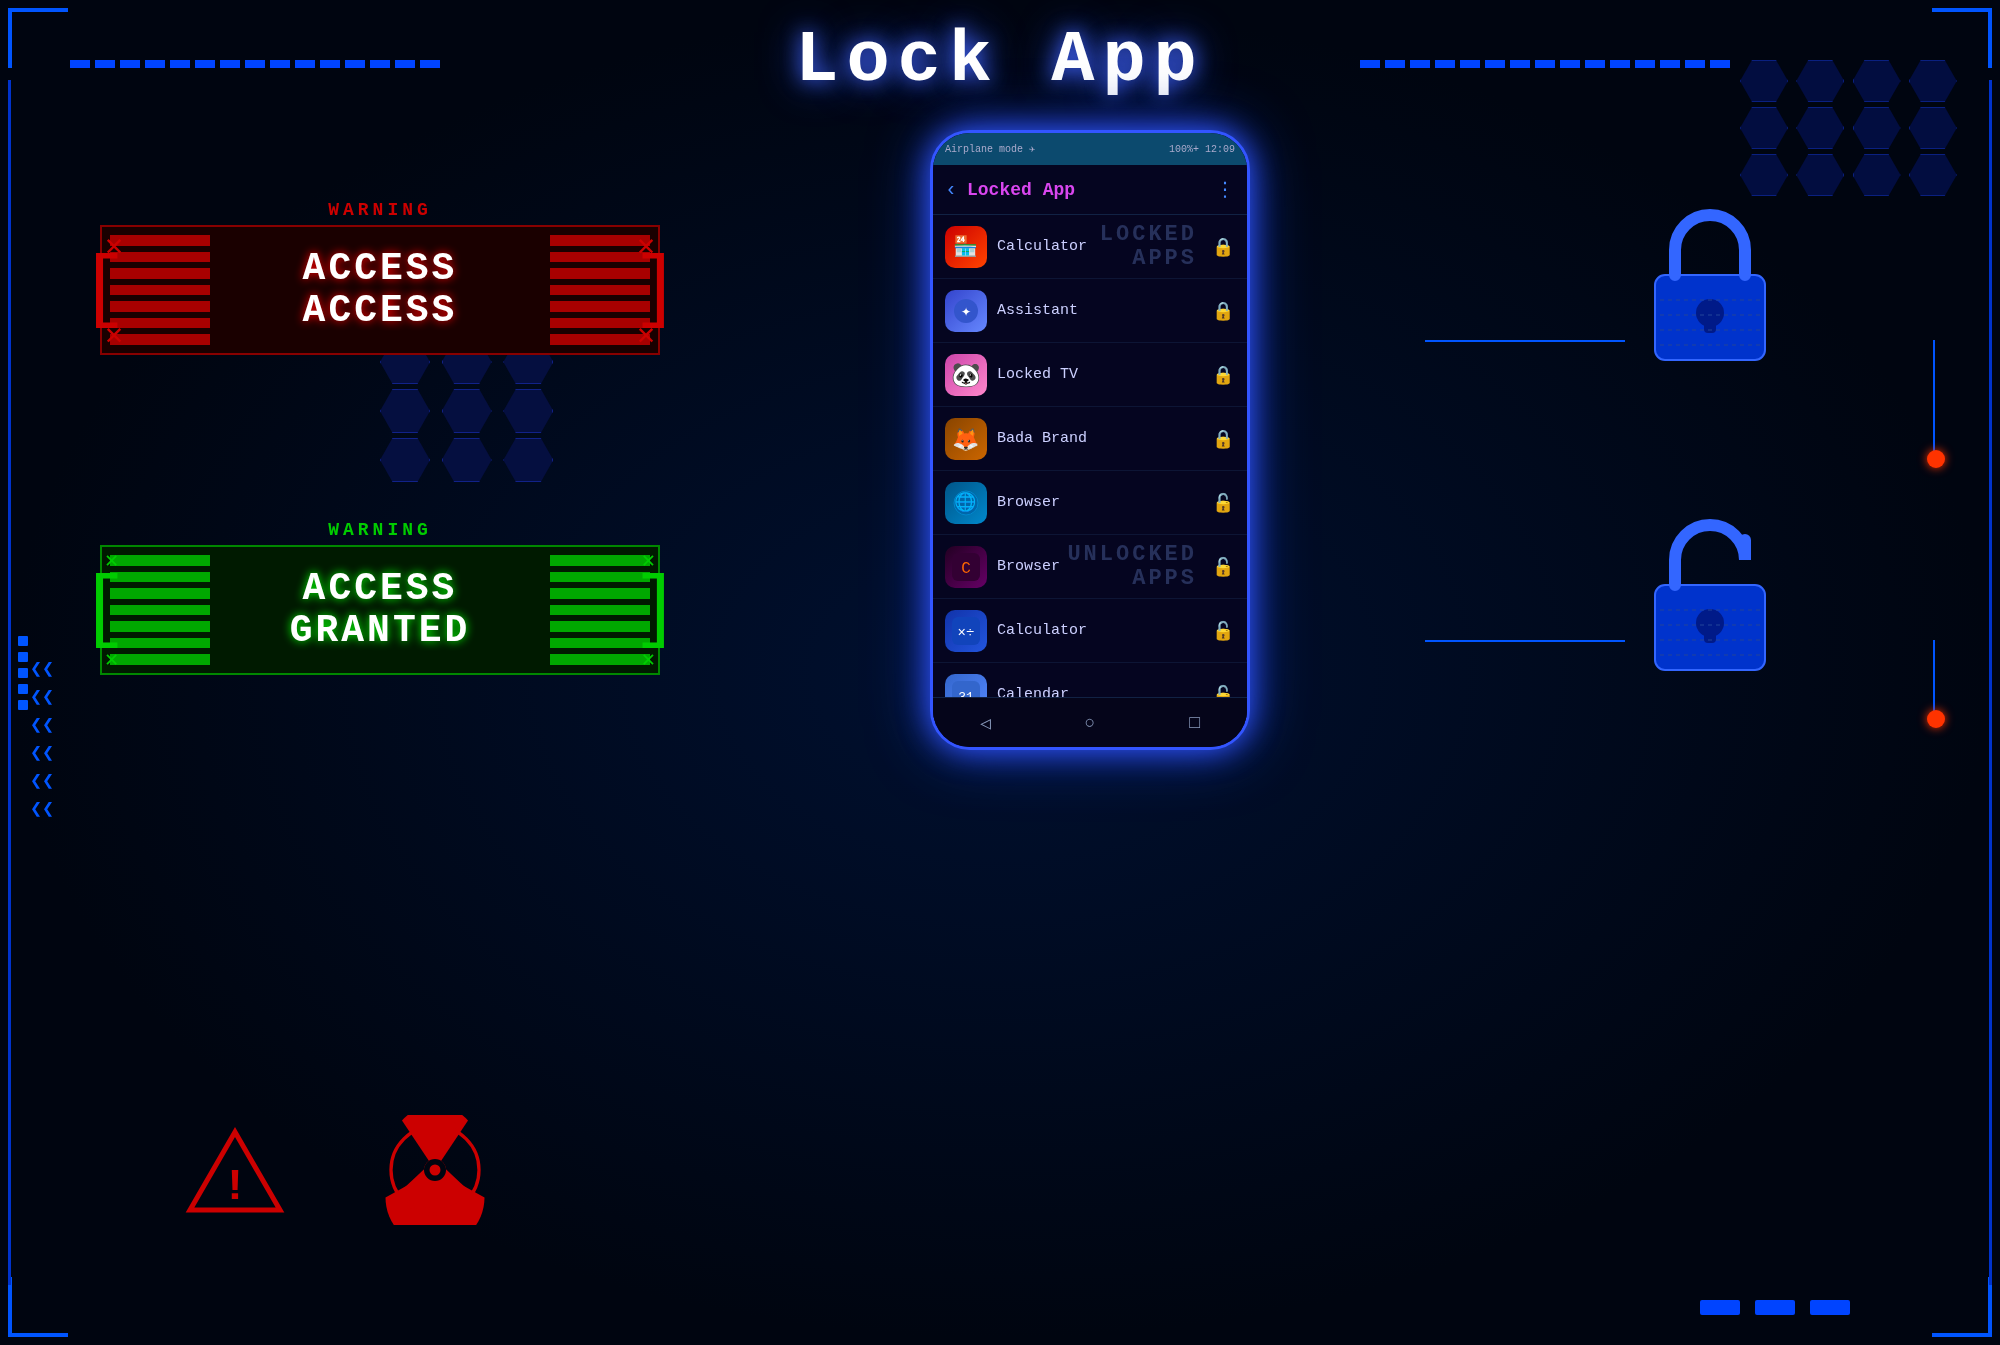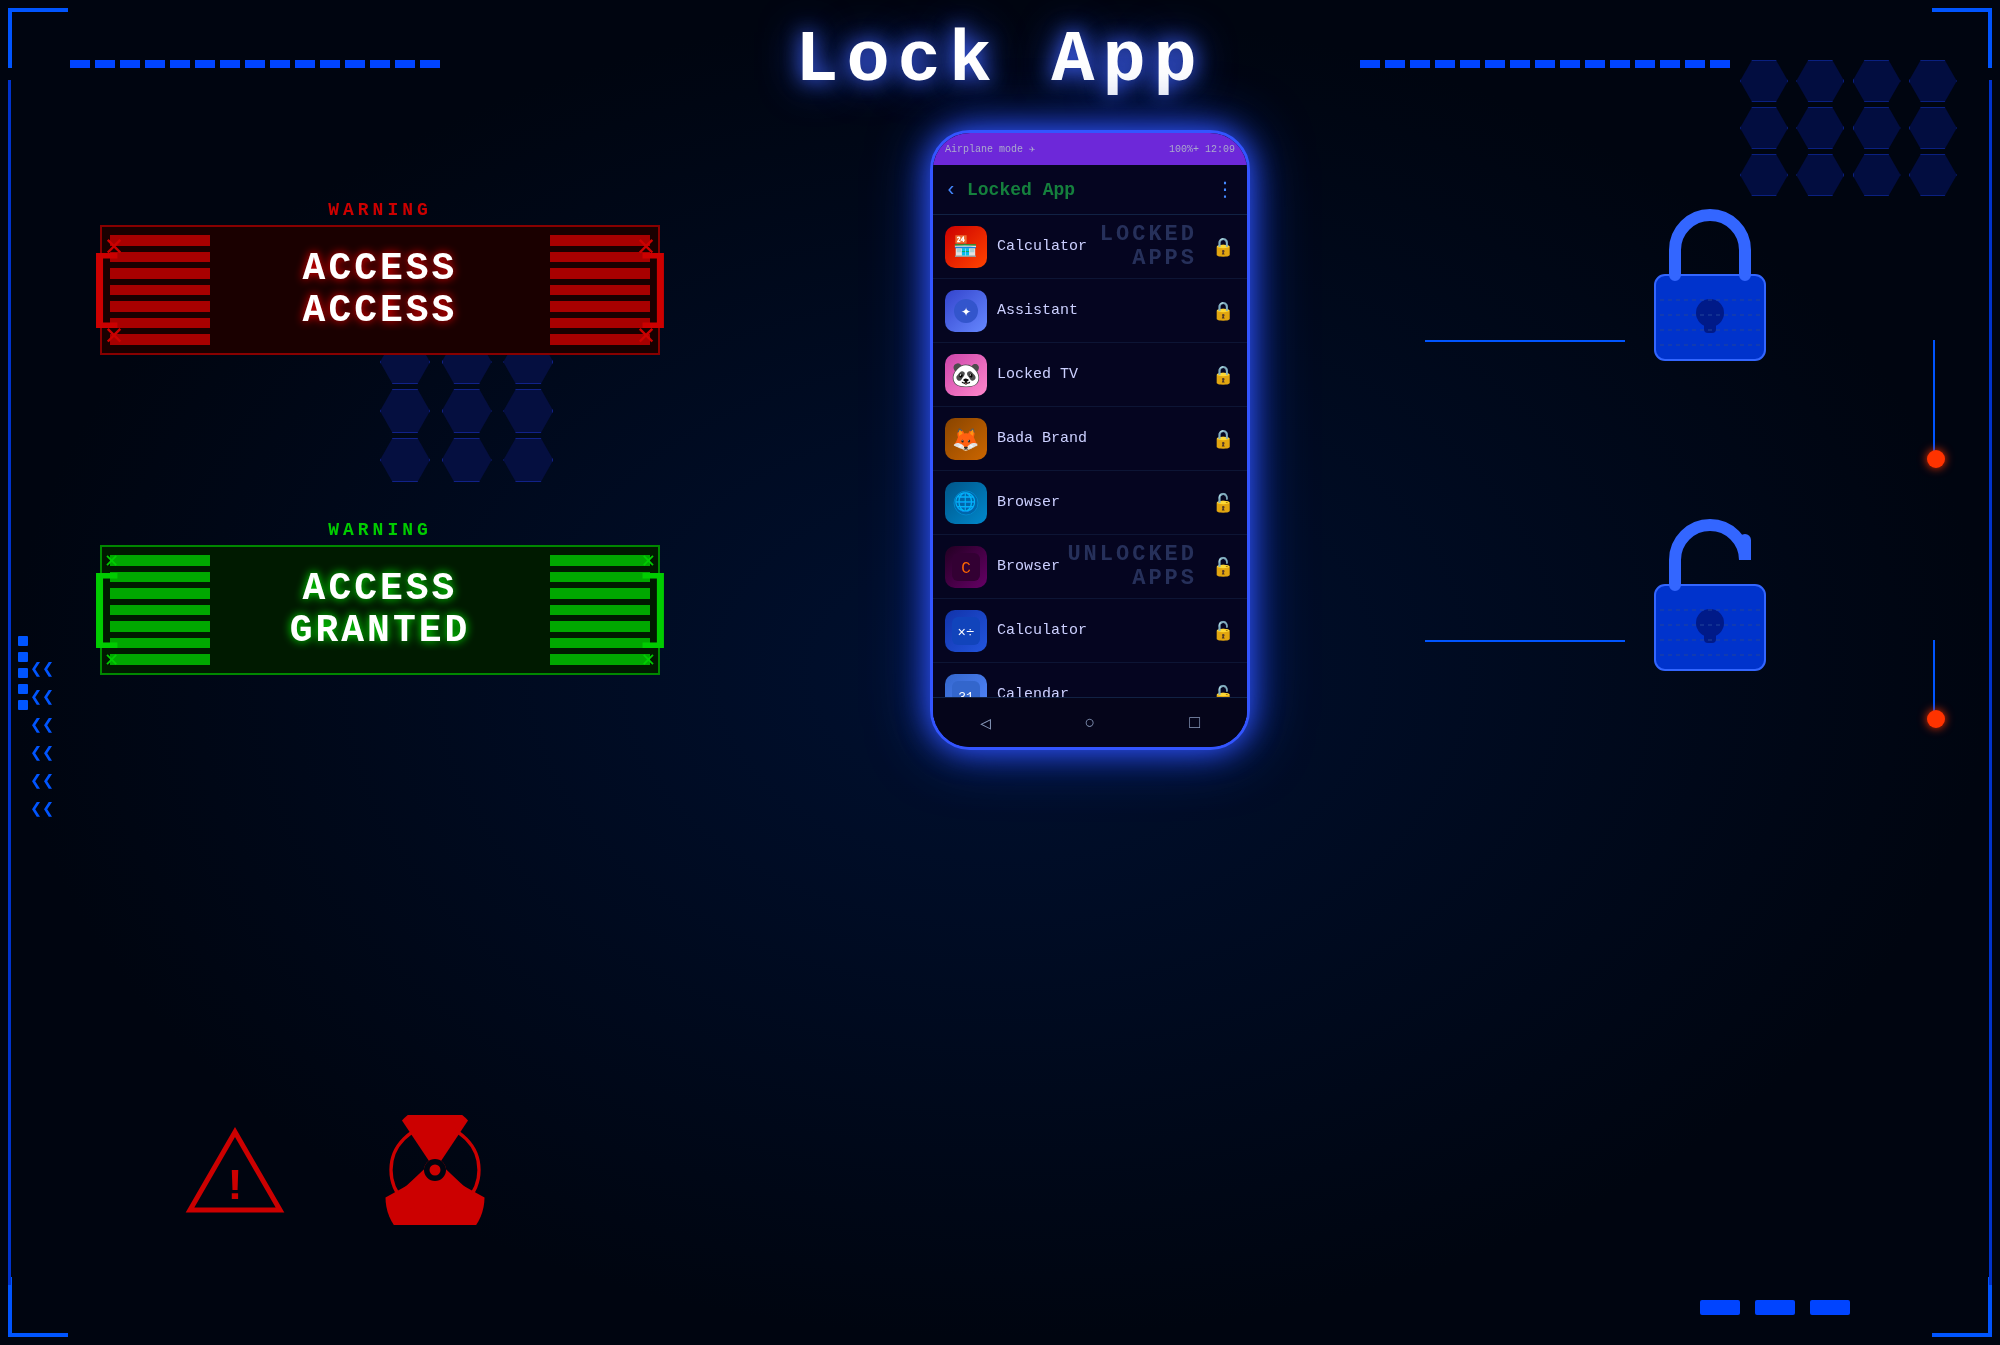--- a/index.html
+++ b/index.html
@@ -365,21 +365,21 @@
       width: 320px;
       height: 620px;
       background: #0a0a1a;
       border-radius: 40px;
       border: 3px solid #3355ff;
       box-shadow: 0 0 30px #3355ff, 0 0 60px #1133aa, inset 0 0 15px #001030;
       overflow: hidden;
     }
 
     .phone-status-bar {
-      background: #6d28d9;
+      background: #0c4a6e;
       height: 28px;
       display: flex;
       align-items: center;
       justify-content: space-between;
       padding: 16px 12px;
       font-size: 10px;
       color: #aaaacc;
     }
     .status-left { display: flex; align-items: center; gap: 4px; }
     .status-right { display: flex; align-items: center; gap: 4px; }
@@ -393,21 +393,21 @@
       gap: 10px;
       border-bottom: 1px solid #112244;
     }
     .back-btn {
       color: #4488ff;
       font-size: 20px;
       cursor: pointer;
     }
     .header-title {
       flex: 1;
-      color: #15803d;
+      color: #d946ef;
       font-size: 18px;
       font-weight: bold;
     }
     .menu-btn {
       color: #4488ff;
       font-size: 20px;
       cursor: pointer;
     }
 
     .app-list {

